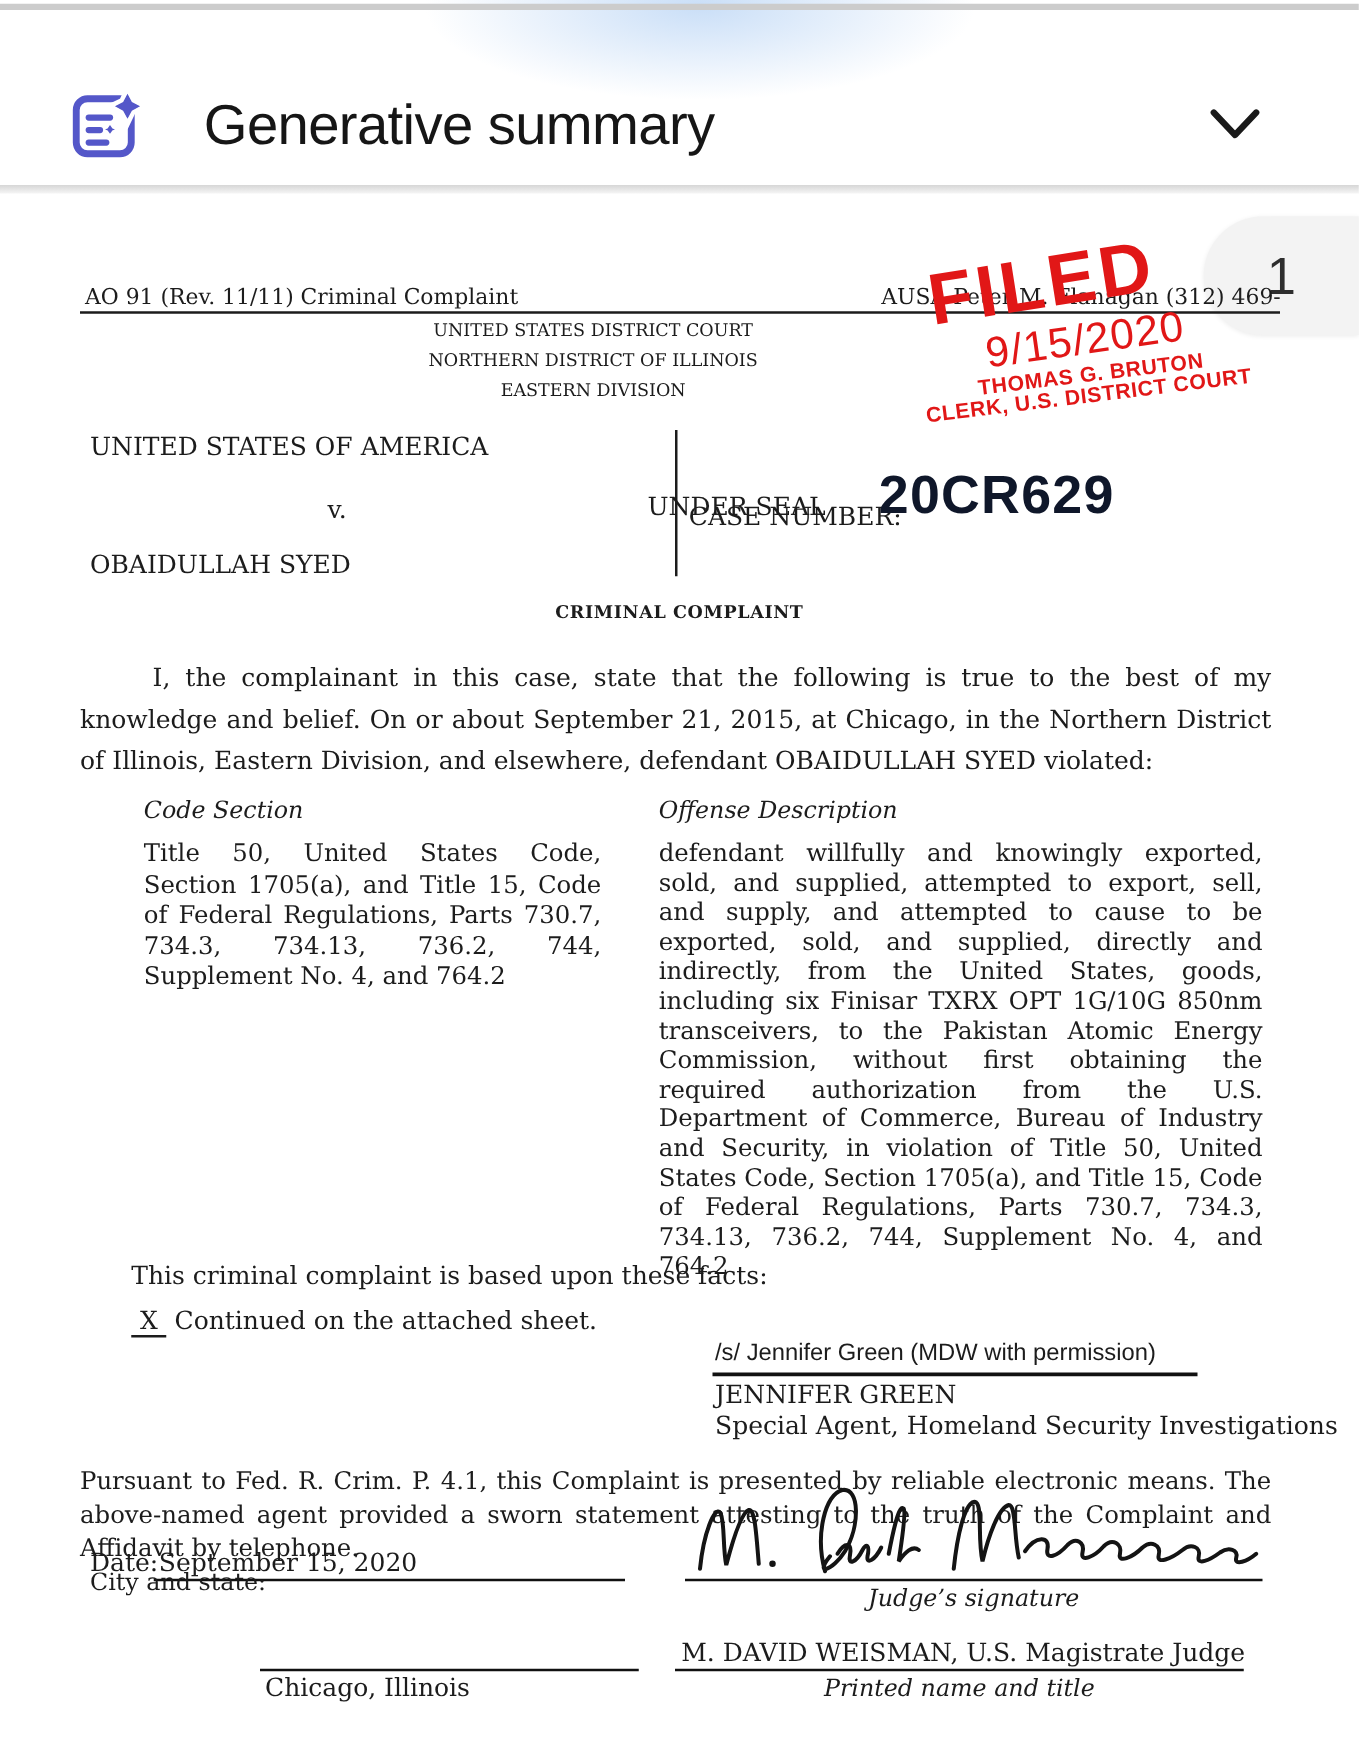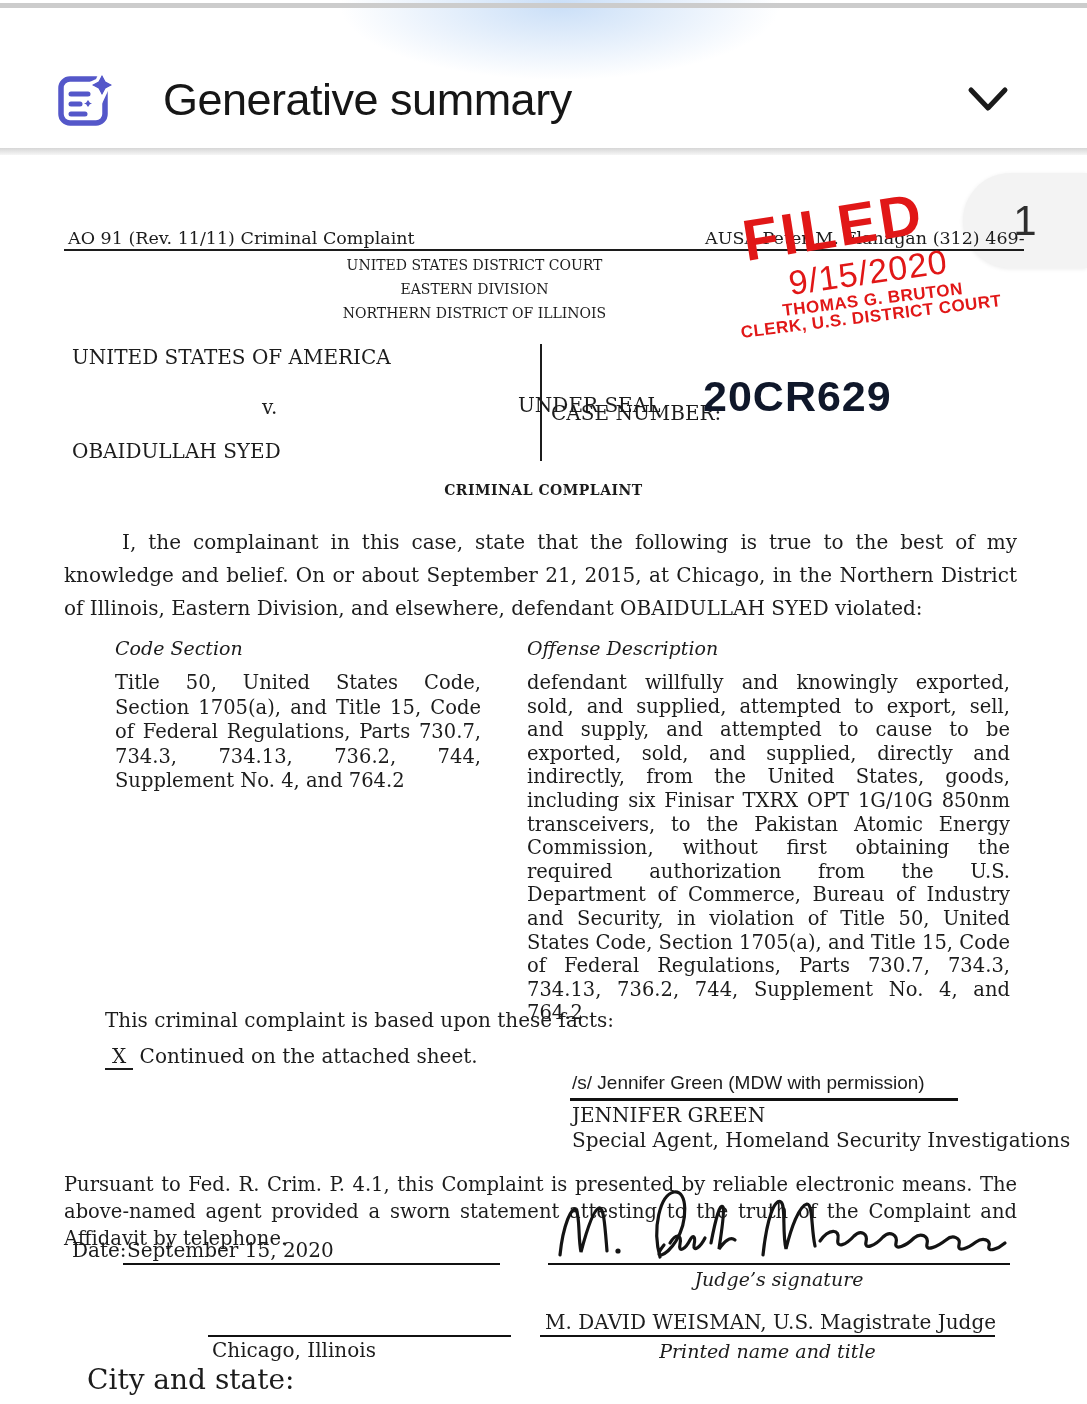--- a/index.html
+++ b/index.html
@@ -59,21 +59,21 @@
   .s-sig-line{position:absolute;left:570px;top:943px;width:388px;border-top:3px solid #111;}
   .agent-name{position:absolute;left:572px;top:948px;font-size:20px;}
   .agent-title{position:absolute;left:572px;top:973px;font-size:20px;}
   .attest{position:absolute;left:64px;top:1016px;width:953px;font-size:19.5px;line-height:27px;text-align:justify;}
   .date-label{position:absolute;left:72px;top:1083px;font-size:20px;}
   .date-value{position:absolute;left:127px;top:1083px;font-size:20px;}
   .date-uline{position:absolute;left:123px;top:1108px;width:377px;border-top:2.5px solid #111;}
   .judge-sig{position:absolute;left:548px;top:1028px;width:465px;height:88px;}
   .sig-uline{position:absolute;left:548px;top:1108px;width:462px;border-top:2.5px solid #111;}
   .sig-caption{position:absolute;left:548px;top:1113px;width:462px;text-align:center;font-size:19px;font-style:italic;}
-  .city-label{position:absolute;left:72px;top:1208px;font-size:28px;margin-left:15px;}
+  .city-label{position:absolute;left:72px;top:1100px;font-size:19px;}
   .city-value{position:absolute;left:212px;top:1155px;font-size:20px;margin-top:28px;}
   .city-uline{position:absolute;left:208px;top:1180px;width:303px;border-top:2.5px solid #111;}
   .judge-printed{position:absolute;left:545px;top:1155px;font-size:20px;white-space:nowrap;}
   .printed-uline{position:absolute;left:540px;top:1180px;width:455px;border-top:2.5px solid #111;}
   .printed-caption{position:absolute;left:540px;top:1185px;width:455px;text-align:center;font-size:19px;font-style:italic;}
 </style>
 </head>
 <body>
 
 <div class="blue-glow"></div>
@@ -108,22 +108,22 @@
   <div class="ausa-line">AUSA Peter M. Flanagan (312) 469-</div>
   <div class="hrule"></div>
 
   <div class="stamp stamp-filed">FILED</div>
   <div class="stamp stamp-date">9/15/2020</div>
   <div class="stamp stamp-clerk1">THOMAS G. BRUTON</div>
   <div class="stamp stamp-clerk2">CLERK, U.S. DISTRICT COURT</div>
 
   <div class="court">
     <div>UNITED STATES DISTRICT COURT</div>
+    <div>NORTHERN DISTRICT OF ILLINOIS</div>
     <div>EASTERN DIVISION</div>
-    <div>NORTHERN DISTRICT OF ILLINOIS</div>
   </div>
 
   <div class="plaintiff">UNITED STATES OF AMERICA</div>
   <div class="versus">v.</div>
   <div class="defendant">OBAIDULLAH SYED</div>
   <div class="vline"></div>
   <div class="case-num-label">CASE NUMBER:</div>
   <div class="under-seal">UNDER SEAL</div>
   <div class="case-num">20CR629</div>
 

